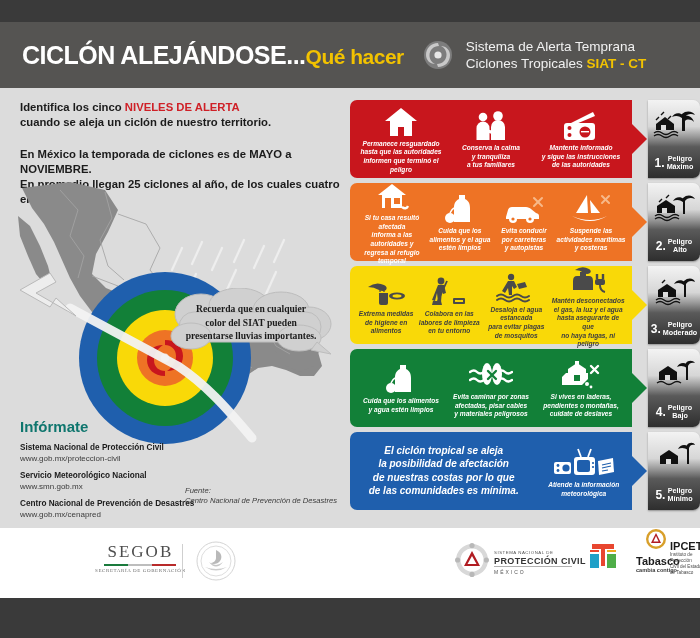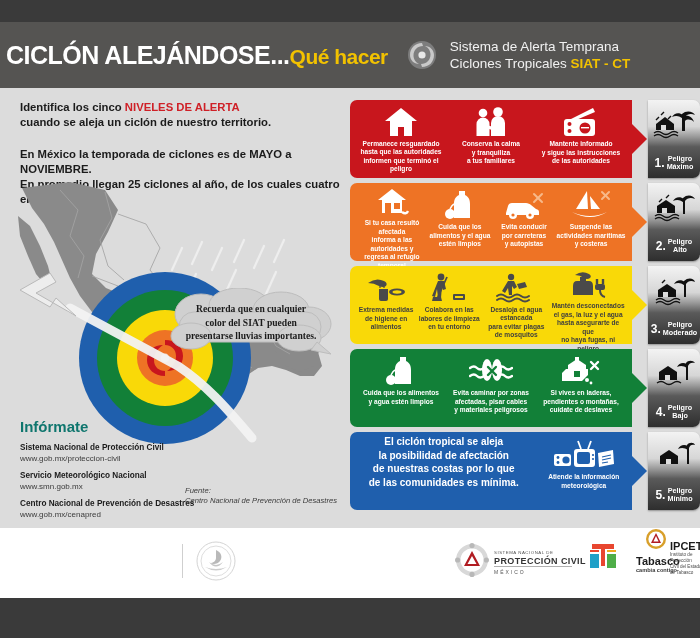--- a/index.html
+++ b/index.html
@@ -15,21 +15,21 @@
   
   .edge-top{position:absolute;left:0;top:0;width:700px;height:22px;background:#3a3a3a;}
   .edge-bottom{position:absolute;left:0;bottom:0;width:700px;height:40px;background:#3a3a3a;}
 
   
   .header{
     position:absolute;left:0;top:22px;width:700px;height:66px;
     background:#555452;display:flex;align-items:center;
   }
   .header-title{
-    margin-left:6px;font-size:25px;font-weight:bold;color:#ffffff;
+    margin-left:22px;font-size:25px;font-weight:bold;color:#ffffff;
     letter-spacing:-.5px;white-space:nowrap;
   }
   .header-title .hl{color:#f2c200;font-size:21px;}
   .logo-spiral{
     margin-left:18px;width:32px;height:32px;position:relative;flex:none;
   }
   .logo-spiral svg{display:block;}
   .header-sub{
     margin-left:12px;color:#f1f1f1;font-size:13.5px;line-height:17px;white-space:nowrap;
   }
@@ -65,22 +65,22 @@
   .fuente{position:absolute;left:185px;top:398px;width:165px;font-style:italic;}
   .fuente .l1{font-size:7.6px;color:#3b3b3b;line-height:10px;}
   .fuente .l2{font-size:7.6px;color:#3b3b3b;line-height:10px;}
 
   
   .rows{position:absolute;left:350px;top:100px;width:350px;}
   .row{position:relative;height:78px;margin-bottom:5px;}
   .row .panel{
     position:absolute;left:0;top:0;width:282px;height:78px;
     border-radius:7px 0 0 7px;
-    display:flex;justify-content:space-around;
-    box-sizing:border-box;padding:3px 6px 4px 6px;
+    display:flex;align-items:center;justify-content:space-around;
+    box-sizing:border-box;padding:3px 6px 4px 6px;font-style:italic;
   }
   .row .panel:after{ 
     content:"";position:absolute;right:-15px;top:23px;
     border-top:16px solid transparent;border-bottom:16px solid transparent;
     border-left:16px solid currentColor;
   }
   .item{
     width:92px;display:flex;flex-direction:column;align-items:center;justify-content:flex-start;
     text-align:center;
   }
@@ -718,20 +718,25 @@
             <span style="display:block">Peligro</span>
             <span style="display:block">Mínimo</span>
           </span>
         </div>
       </div>
     </div>
 
   </div>
 
   <div class="footer">
+    <div class="segob">
+      <div class="s1">SEGOB</div>
+      <div class="rule"></div>
+      <div class="s2">SECRETARÍA DE GOBERNACIÓN</div>
+    </div>
     <div class="divider"></div>
     <div class="eagle">
       <svg width="40" height="40" viewBox="0 0 40 40">
         <circle cx="20" cy="20" r="19" fill="none" stroke="#d4d4d4" stroke-width="1"></circle>
         <circle cx="20" cy="20" r="15" fill="none" stroke="#dedede" stroke-width="1"></circle>
         <path d="M20 9 C25 11 27 16 24 20 C22 23 17 24 14 22 C17 22 20 20 20 17 Z" fill="#b9b9b9"></path>
         <path d="M13 21 q7 6 14 0 q-7 9 -14 0 Z" fill="#c6c6c6"></path>
         <path d="M9 26 q11 7 22 0 q-11 4 -22 0 Z" fill="#cdcdcd"></path>
       </svg>
     </div>

